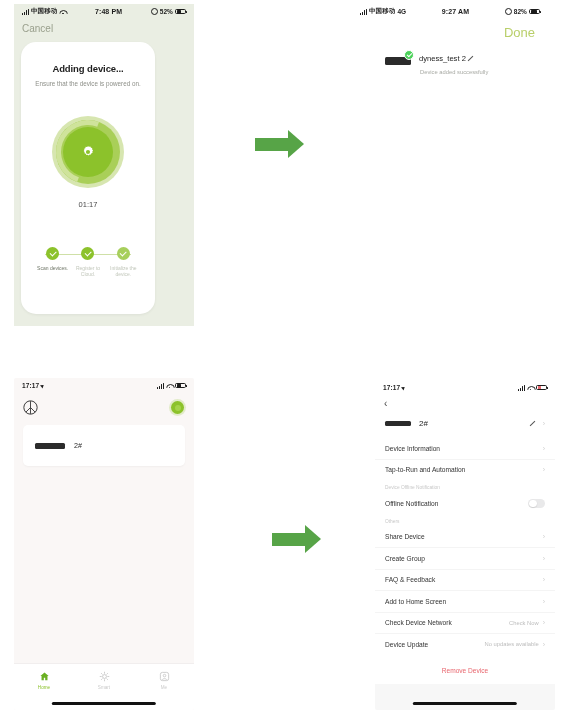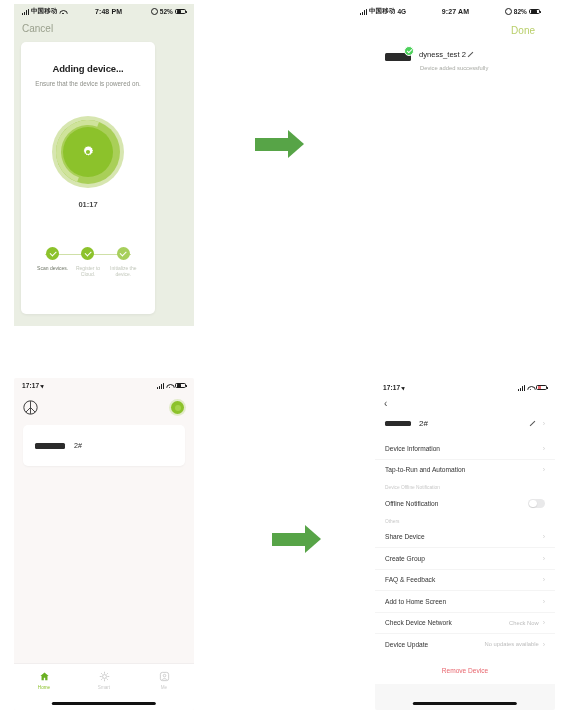--- a/index.html
+++ b/index.html
@@ -63,21 +63,21 @@
   }
 
   
   #p1{left:14px;top:4px;width:180px;height:322px;background:#eaeee3;}
   #p1 .p1-top{height:15px;}
   #p1 .cancel{
     font-size:10px;color:#9aa08d;padding:4px 0 5px 8px;
   }
   #p1 .card{
     position:absolute;left:7px;top:38px;width:134px;height:272px;
-    background:#fff;border-radius:5px;box-shadow:0 1px 3px rgba(0,0,0,.06);
+    background:#fff;border-radius:15px;box-shadow:0 1px 3px rgba(0,0,0,.06);
   }
   #p1 .title{
     text-align:center;font-size:9.5px;font-weight:bold;color:#1d1d1d;
     margin-top:21px;letter-spacing:-.1px;
   }
   #p1 .subtitle{
     text-align:center;font-size:6.3px;color:#8d8f88;margin-top:6px;
   }
   .spinner-wrap{
     position:relative;width:72px;height:72px;margin:29px auto 0;
@@ -93,21 +93,21 @@
   .ring-arc{
     position:absolute;inset:4px;border-radius:50%;
     border:5px solid transparent;border-top-color:#cfe39b;border-left-color:#cfe39b;
     box-sizing:border-box;transform:rotate(-25deg);
   }
   .ring-inner{
     position:absolute;inset:11px;border-radius:50%;
     background:#8cc22b;display:flex;align-items:center;justify-content:center;
   }
   .timer{
-    text-align:center;font-size:7.5px;color:#4a4a4a;margin-top:12px;font-weight:700;
+    text-align:center;font-size:7.5px;color:#4a4a4a;margin-top:12px;font-weight:400;
   }
   .steps{
     position:absolute;left:14px;right:14px;bottom:36px;
   }
   .steps-line{
     position:absolute;left:10px;right:10px;top:7px;height:1px;background:#cfe0a7;
   }
   .steps-row{display:flex;justify-content:space-between;position:relative;}
   .step{width:44px;text-align:center;}
   .step-dot{
@@ -121,21 +121,21 @@
     border-bottom:1.2px solid #fff;transform:rotate(-45deg);margin-top:-1px;
   }
   .step-label{
     font-size:5px;color:#6e7566;margin-top:5px;line-height:1.35;
   }
   .step-label.muted{color:#c2c7bb;}
 
   
   #p2{left:352px;top:4px;width:196px;height:322px;background:#fff;}
   #p2 .done{
-    text-align:right;font-size:10px;color:#b9cf6a;font-weight:500;
+    text-align:right;font-size:13px;color:#b9cf6a;font-weight:500;
     padding:6px 13px 0 0;
   }
   #p2 .added{
     font-size:8px;font-weight:bold;color:#1d1d1d;margin:20px 0 0 13px;
   }
   #p2 .dev-row{
     display:flex;align-items:flex-start;margin:14px 0 0 33px;
   }
   .dev-thumb{
     position:relative;width:26px;height:8px;background:#2b2b2b;border-radius:1.5px;

